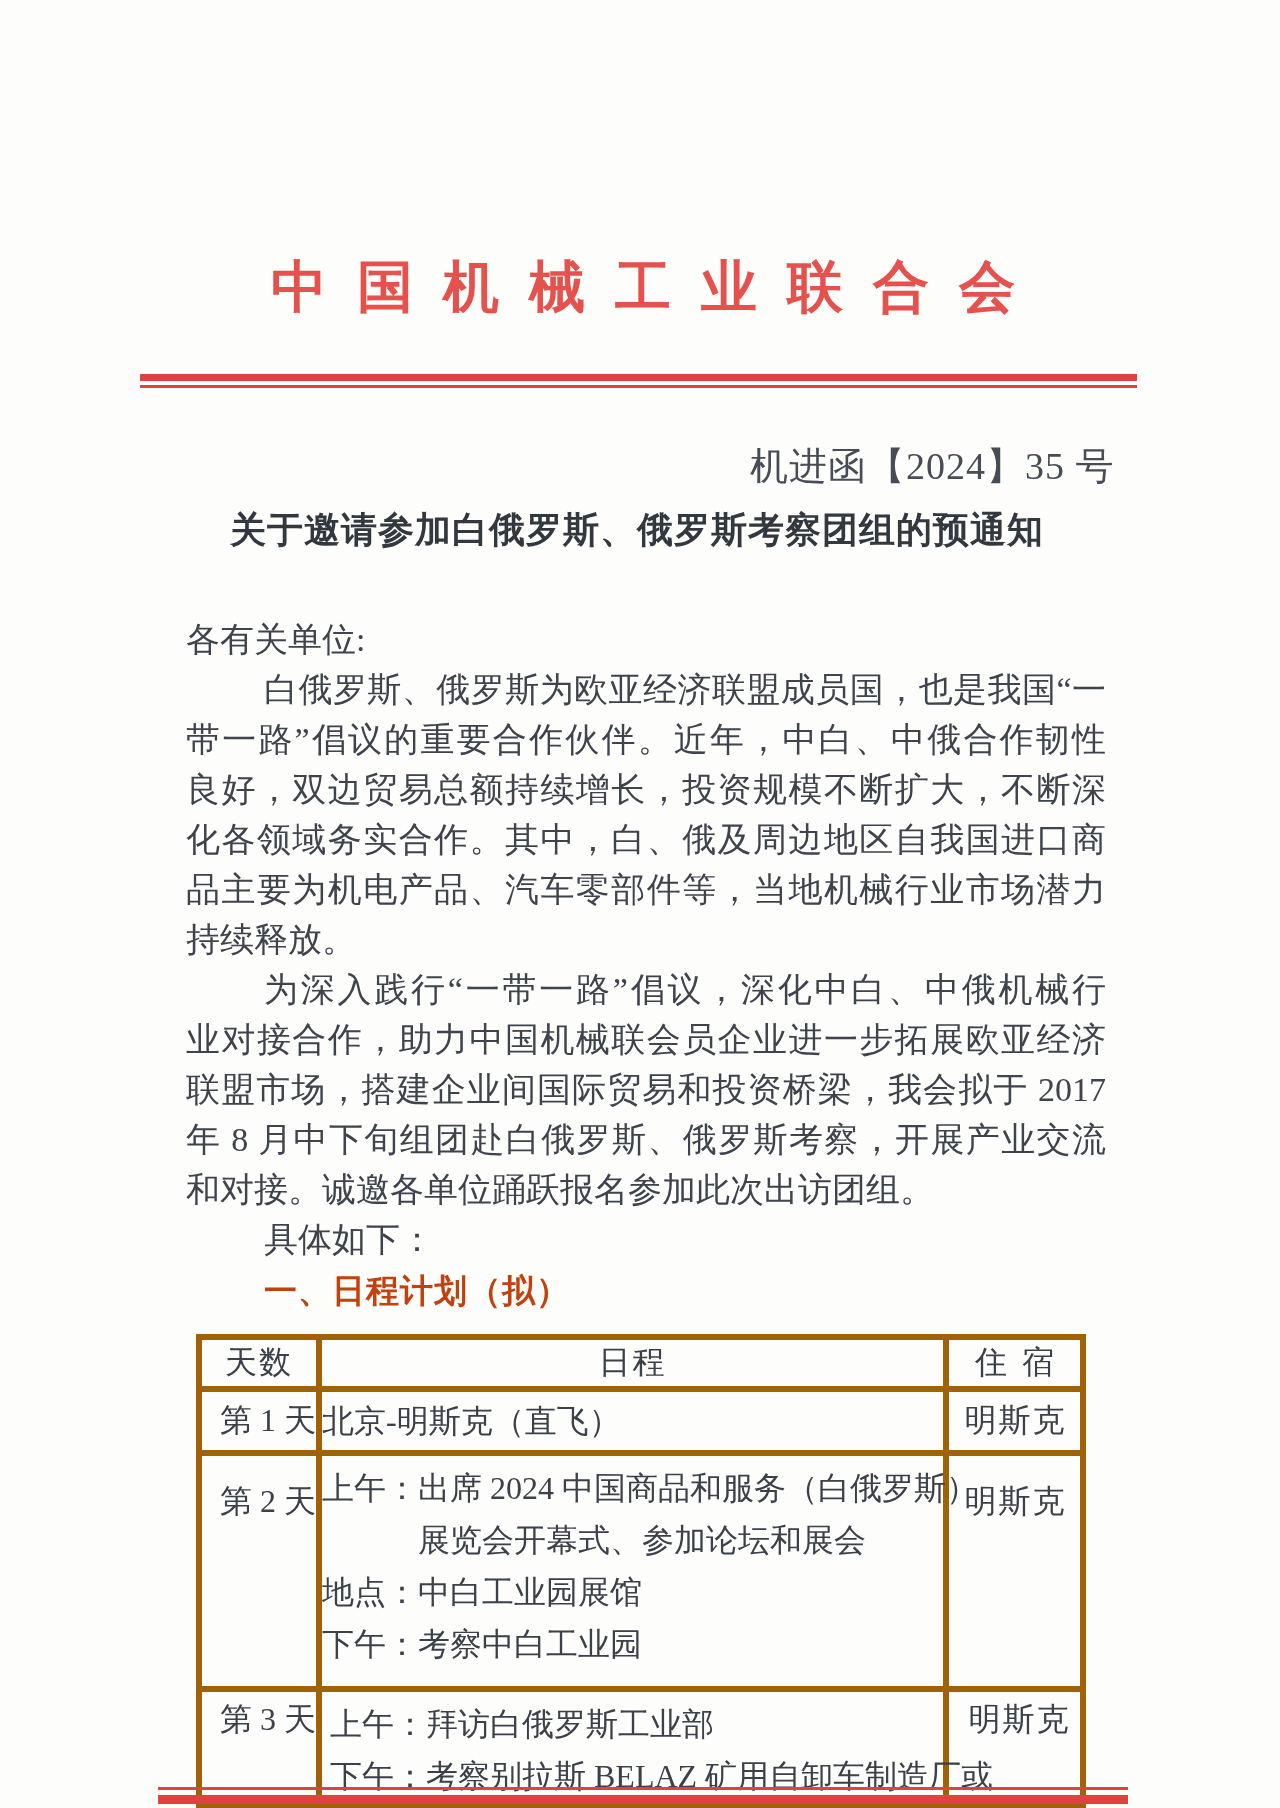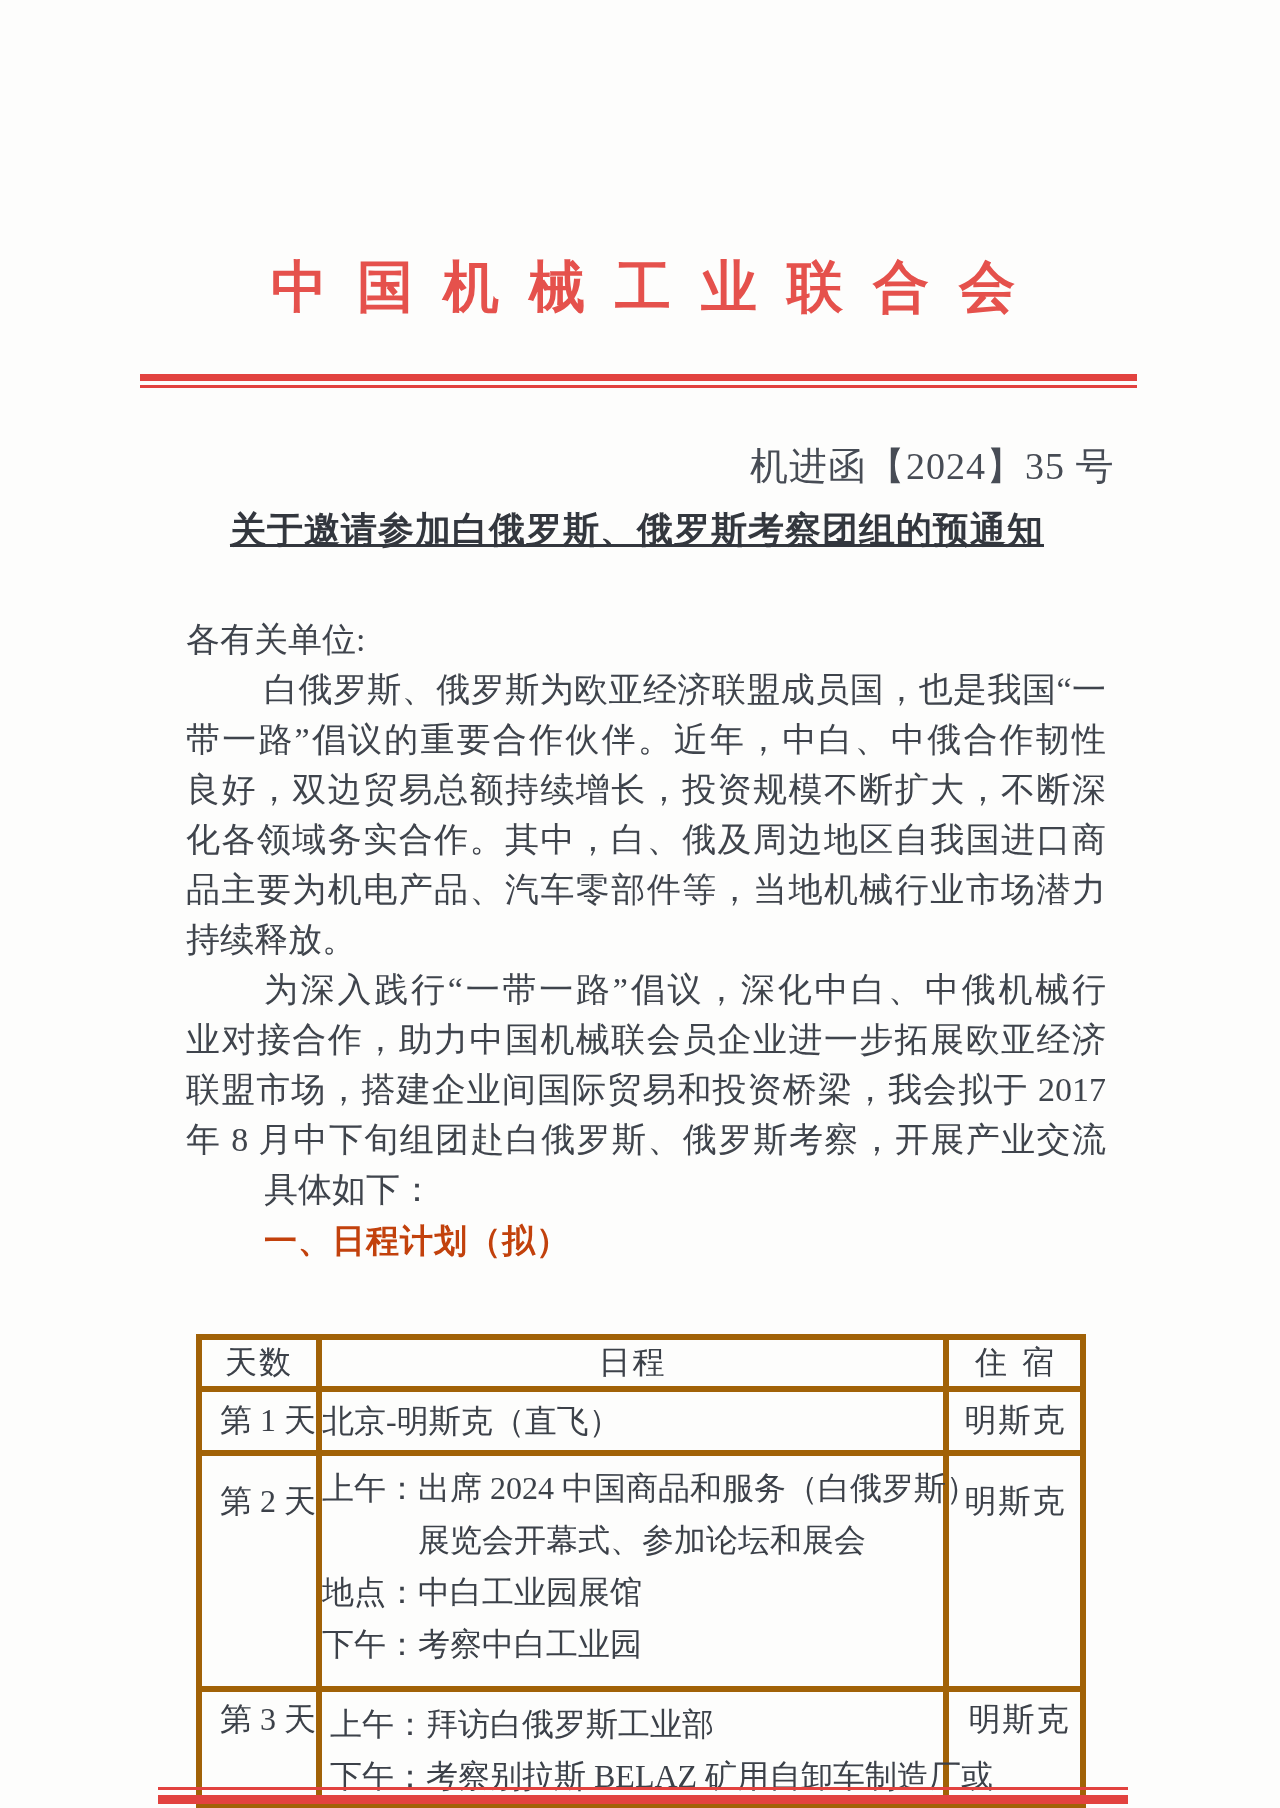--- a/index.html
+++ b/index.html
@@ -45,21 +45,20 @@
     position: absolute;
     top: 506px;
     left: 0;
     width: 1274px;
     text-align: center;
     font-size: 36px;
     font-weight: 700;
     color: #33373e;
     letter-spacing: 1px;
     white-space: nowrap;
-    text-decoration: underline;
   }
 
   
   .body-block {
     position: absolute;
     top: 615px;
     left: 186px;
     width: 920px;
     font-size: 34px;
     color: #3f444c;
@@ -143,20 +142,21 @@
     <div class="line fill">带一路”倡议的重要合作伙伴。近年，中白、中俄合作韧性</div>
     <div class="line fill">良好，双边贸易总额持续增长，投资规模不断扩大，不断深</div>
     <div class="line fill">化各领域务实合作。其中，白、俄及周边地区自我国进口商</div>
     <div class="line fill">品主要为机电产品、汽车零部件等，当地机械行业市场潜力</div>
     <div class="line">持续释放。</div>
 
     <div class="line fill indent">为深入践行“一带一路”倡议，深化中白、中俄机械行</div>
     <div class="line fill">业对接合作，助力中国机械联会员企业进一步拓展欧亚经济</div>
     <div class="line fill">联盟市场，搭建企业间国际贸易和投资桥梁，我会拟于 2017</div>
     <div class="line fill">年 8 月中下旬组团赴白俄罗斯、俄罗斯考察，开展产业交流</div>
+    <div class="line">和对接。诚邀各单位踊跃报名参加此次出访团组。</div>
 
     <div class="line indent">具体如下：</div>
 
     <div class="section-heading">一、日程计划（拟）</div>
   </div>
 
   <table class="schedule">
     <colgroup>
       <col style="width:120px">
       <col style="width:627px">

